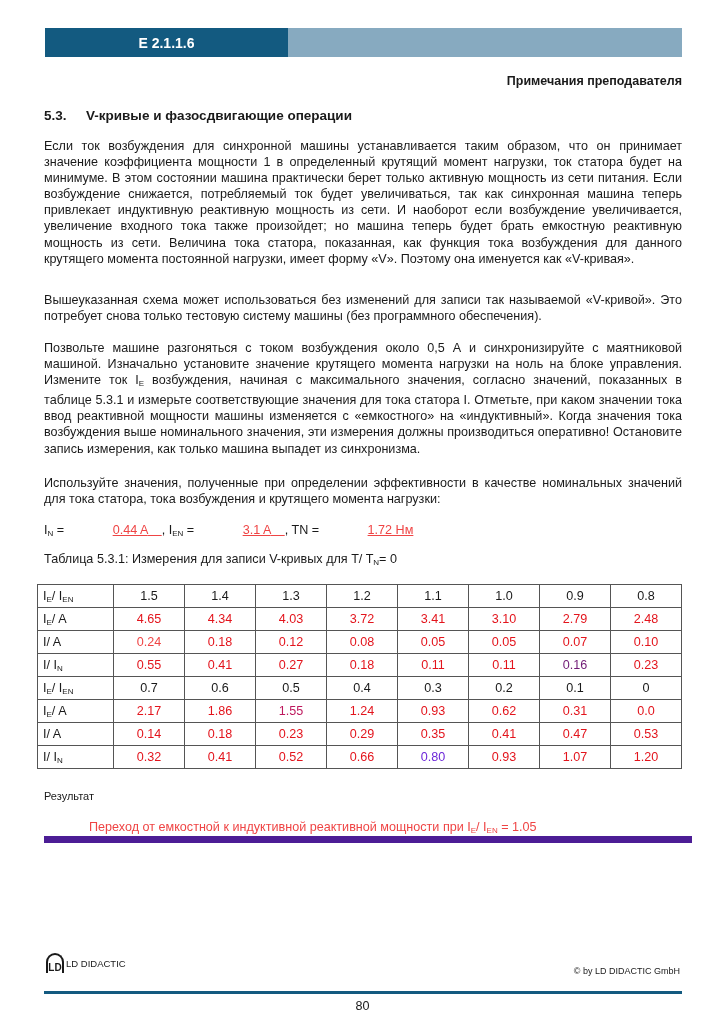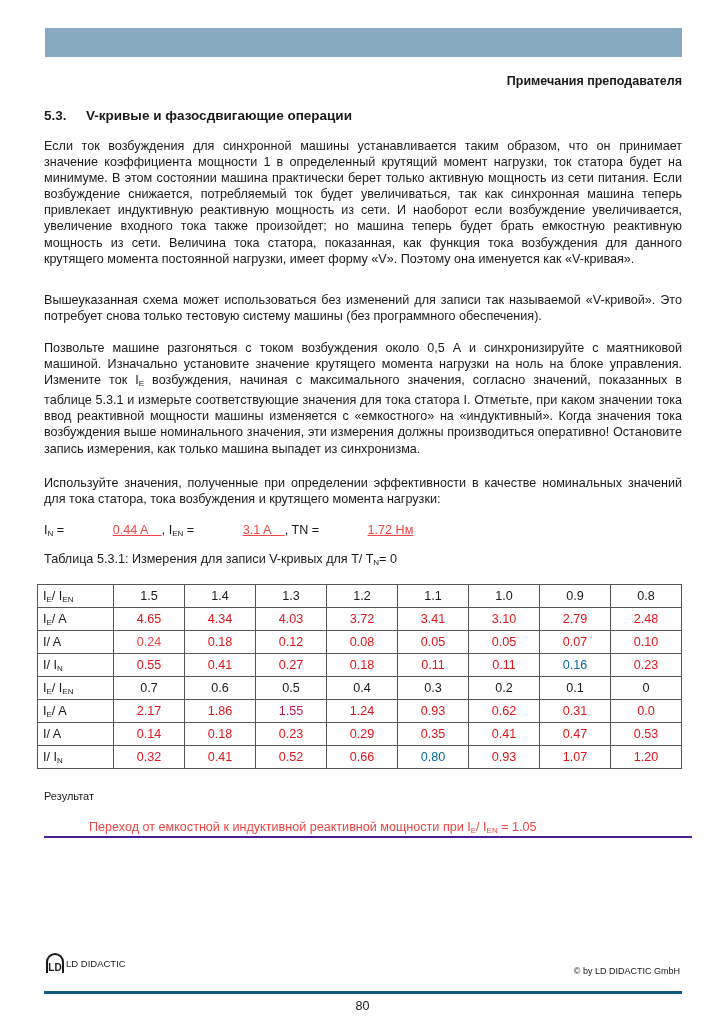--- a/index.html
+++ b/index.html
@@ -21,34 +21,35 @@
   .nominal { position: absolute; left: 44px; top: 523px; font-size: 12.6px; }
   .red { color: #ef4444; padding-left: 45px; }
   .u { text-decoration: underline; }
   sub { font-size: 8px; vertical-align: -2px; }
   .caption { position: absolute; left: 44px; top: 552px; font-size: 12.6px; }
   table.meas { position: absolute; left: 37px; top: 584px; border-collapse: collapse; font-size: 12.6px; }
   table.meas td { border: 1px solid #555; height: 22px; padding: 0; text-align: center; width: 70px; }
   table.meas td.lbl { width: 70px; text-align: left; padding-left: 5px; }
   .result-label { position: absolute; left: 44px; top: 790px; font-size: 11px; }
   .result-line { position: absolute; left: 44px; top: 820px; width: 603px; font-size: 12.6px;
-                 border-bottom: 2px solid #4c1d95; padding-bottom: 1px; }
+                 border-bottom: 7px solid #4c1d95; padding-bottom: 1px; }
   .footer-logo { position: absolute; left: 46px; top: 953px; display: flex; align-items: center; }
   .logo-mark { width: 18px; height: 20px; border: 2.5px solid #1a1a1a; border-bottom: none;
                border-radius: 11px 11px 0 0; font-size: 10px; font-weight: bold; display: flex;
                align-items: flex-end; justify-content: center; line-height: 1; box-sizing: border-box; }
   .logo-text { font-size: 9.5px; margin-left: 2px; }
   .copyright { position: absolute; right: 45px; top: 966px; font-size: 9px; }
   .footer-rule { position: absolute; left: 44px; top: 991px; width: 638px; height: 3px; background: #135a80; }
   .page-num { position: absolute; left: 0; width: 725px; top: 999px; text-align: center; font-size: 12.6px; }
 </style>
 </head>
 <body>
 
 <div class="header-bar">
+  <div class="header-dark">E 2.1.1.6</div>
   <div class="header-light"></div>
 </div>
 
 <div class="notes">Примечания преподавателя</div>
 
 <div class="section-title">
   <span class="num">5.3.</span><span>V-кривые и фазосдвигающие операции</span>
 </div>
 
 <div class="para p1">Если ток возбуждения для синхронной машины устанавливается таким образом, что он принимает значение коэффициента мощности 1 в определенный крутящий момент нагрузки, ток статора будет на минимуме. В этом состоянии машина практически берет только активную мощность из сети питания. Если возбуждение снижается, потребляемый ток будет увеличиваться, так как синхронная машина теперь привлекает индуктивную реактивную мощность из сети. И наоборот если возбуждение увеличивается, увеличение входного тока также произойдет; но машина теперь будет брать емкостную реактивную мощность из сети. Величина тока статора, показанная, как функция тока возбуждения для данного крутящего момента постоянной нагрузки, имеет форму «V». Поэтому она именуется как «V-кривая».</div>
@@ -98,21 +99,21 @@
         <td style="color: rgb(227, 20, 28);">0.10</td>
       </tr>
       <tr>
         <td class="lbl"><span>I/ I</span><sub>N</sub></td>
         <td style="color: rgb(227, 20, 28);">0.55</td>
         <td style="color: rgb(227, 20, 28);">0.41</td>
         <td style="color: rgb(227, 20, 28);">0.27</td>
         <td style="color: rgb(227, 20, 28);">0.18</td>
         <td style="color: rgb(227, 20, 28);">0.11</td>
         <td style="color: rgb(227, 20, 28);">0.11</td>
-        <td style="color: #0369a1;">0.16</td>
+        <td style="color: #701a75;">0.16</td>
         <td style="color: rgb(227, 20, 28);">0.23</td>
       </tr>
       <tr>
         <td class="lbl"><span>I</span><sub>E</sub><span>/ I</span><sub>EN</sub></td>
         <td>0.7</td>
         <td>0.6</td>
         <td>0.5</td>
         <td>0.4</td>
         <td>0.3</td>
         <td>0.2</td>
@@ -140,21 +141,21 @@
         <td style="color: rgb(227, 20, 28);">0.41</td>
         <td style="color: rgb(227, 20, 28);">0.47</td>
         <td style="color: rgb(227, 20, 28);">0.53</td>
       </tr>
       <tr>
         <td class="lbl"><span>I/ I</span><sub>N</sub></td>
         <td style="color: rgb(227, 20, 28);">0.32</td>
         <td style="color: rgb(227, 20, 28);">0.41</td>
         <td style="color: rgb(227, 20, 28);">0.52</td>
         <td style="color: rgb(227, 20, 28);">0.66</td>
-        <td style="color: #0369a1;">0.80</td>
+        <td style="color: #6d28d9;">0.80</td>
         <td style="color: rgb(227, 20, 28);">0.93</td>
         <td style="color: rgb(227, 20, 28);">1.07</td>
         <td style="color: rgb(227, 20, 28);">1.20</td>
       </tr>
     </tbody>
 </table>
 
 <div class="result-label">Результат</div>
 <div class="result-line red"><span>Переход от емкостной к индуктивной реактивной мощности при I</span><sub>E</sub><span>/ I</span><sub>EN</sub><span> = 1.05</span></div>
 

